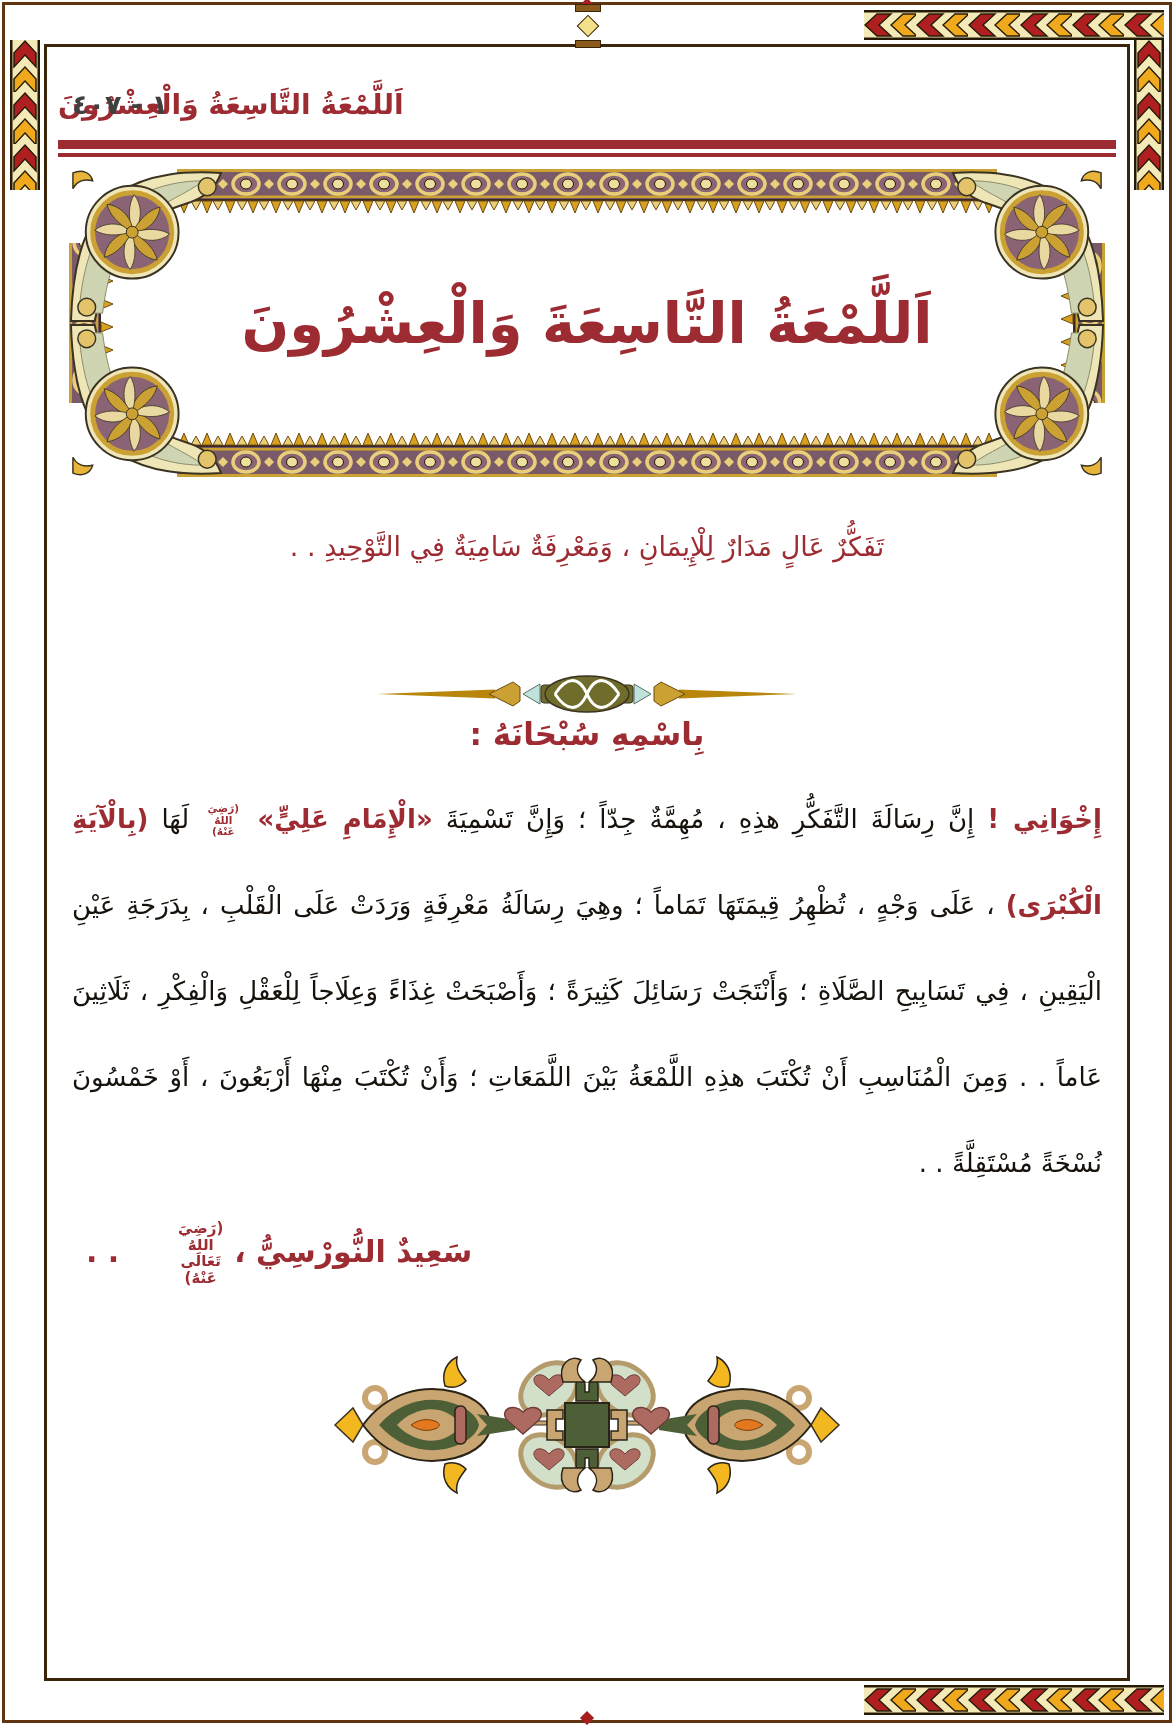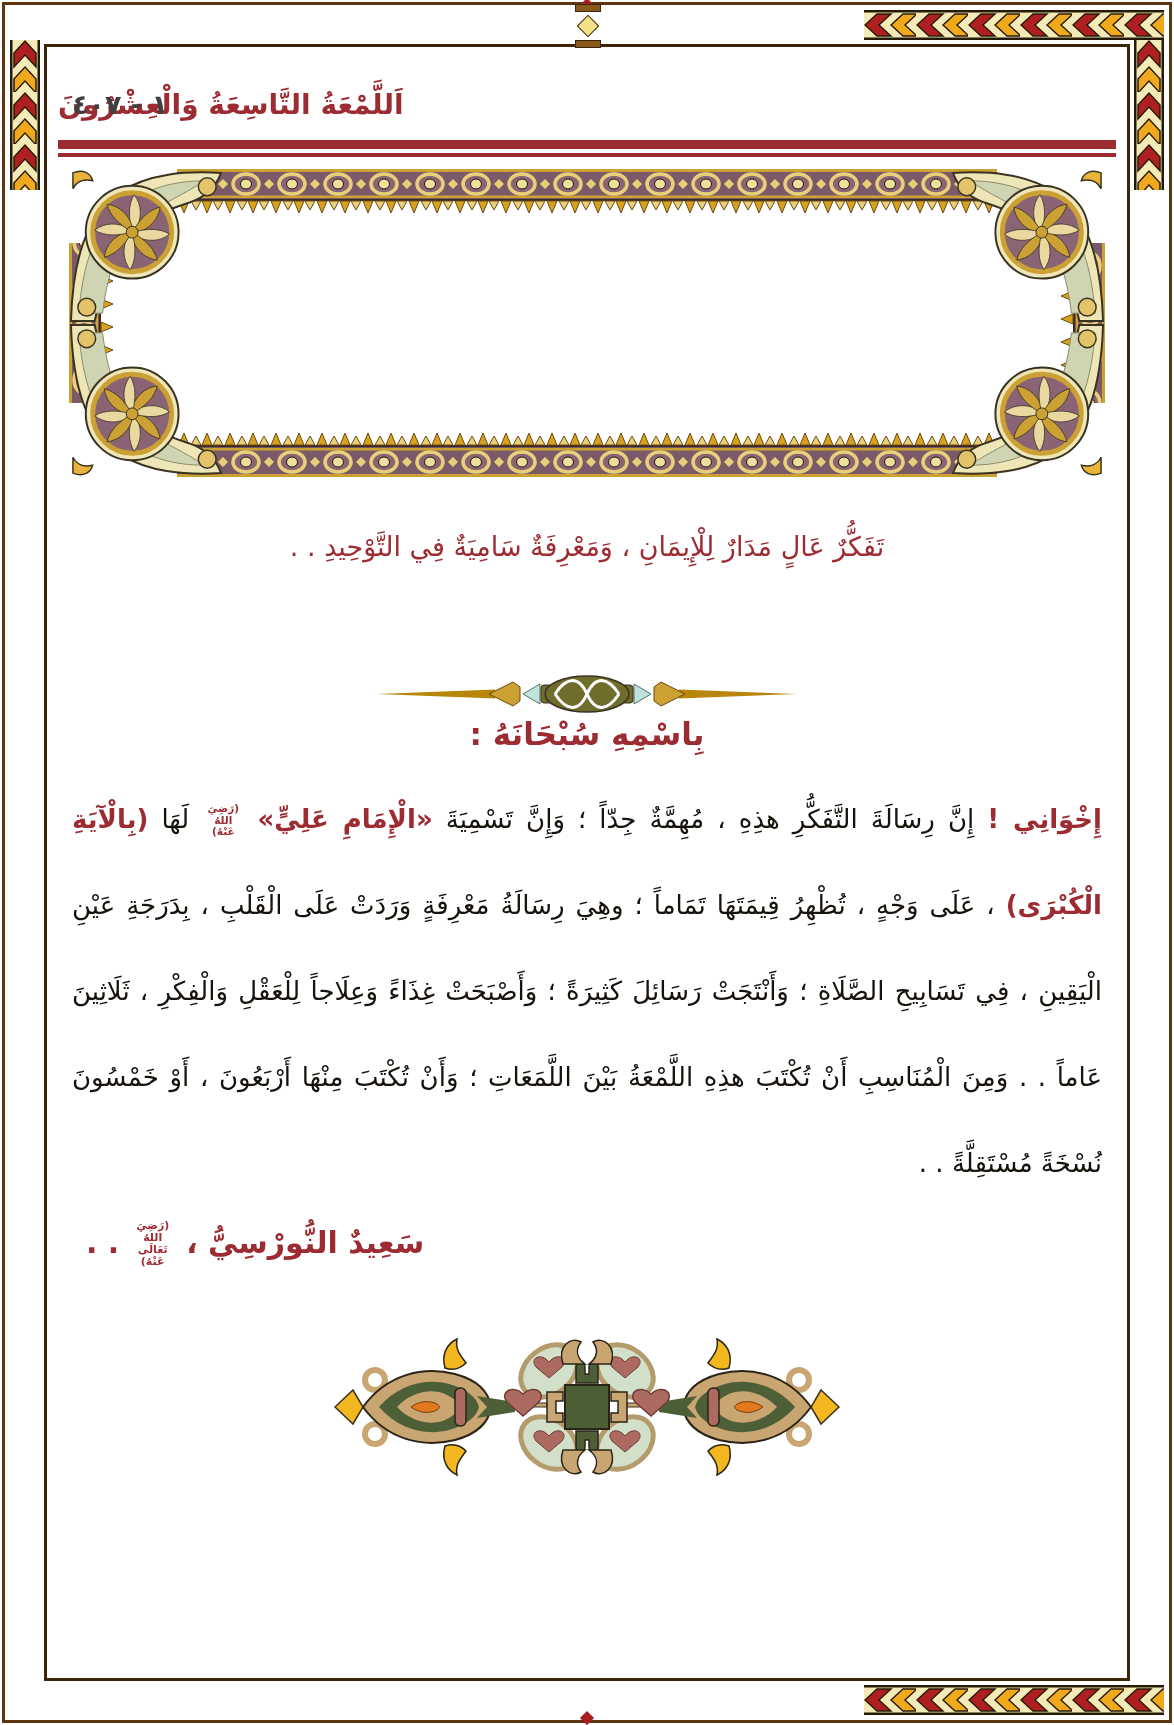--- a/index.html
+++ b/index.html
@@ -53,21 +53,21 @@
 
   .basmala{text-align:center;font-size:31px;font-weight:bold;color:#9d2b32;}
 
   .body-text{margin:24px 14px 0;font-size:26px;color:#17120c;line-height:86px;
     text-align:justify;}
   .red{color:#9d2b32;font-weight:bold;}
   .seal{display:inline-block;width:42px;font-size:10.5px;line-height:1.1;vertical-align:middle;
     text-align:center;color:#9d2b32;font-weight:bold;white-space:normal;}
 
   .signature{margin-top:14px;padding-left:28px;text-align:left;font-size:30px;font-weight:bold;color:#9d2b32;}
-  .signature .seal{width:46px;font-size:11px;}
+  .signature .seal{width:46px;font-size:15px;margin-left:48px;}
 
   .floral{display:block;margin:54px auto 0;width:520px;height:170px;}
 </style>
 </head>
 <body>
 
 <div class="page">
 
   <div class="border-outer"></div>
 
@@ -298,20 +298,21 @@
             <path d="M66,66 C62,50 62,38 68,28 C76,38 76,52 70,62 Z" fill="#e9d9a0" stroke="#3a3322" stroke-width="0.8" transform="rotate(270 66 66)"></path>
             <path d="M66,66 C62,50 62,38 68,28 C76,38 76,52 70,62 Z" fill="#caa132" stroke="#3a3322" stroke-width="0.8" transform="rotate(315 66 66)"></path>
           </g>
           <circle cx="66" cy="66" r="6" fill="#caa132" stroke="#3a3322" stroke-width="1"></circle>
           <circle cx="142" cy="20" r="9" fill="#e3c46a" stroke="#3a3322" stroke-width="1.5"></circle>
           <circle cx="20" cy="142" r="9" fill="#e3c46a" stroke="#3a3322" stroke-width="1.5"></circle>
           <path d="M6,6 C16,2 24,6 26,14 C18,12 10,14 6,22 Z" fill="#e8b53a" stroke="#3a3322" stroke-width="1.5"></path>
         </svg>
       </div>
 
+      <div class="chapter-title">اَللَّمْعَةُ التَّاسِعَةَ وَالْعِشْرُونَ</div>
     </div>
 
     <div class="subtitle">تَفَكُّرٌ عَالٍ مَدَارٌ لِلْإِيمَانِ ، وَمَعْرِفَةٌ سَامِيَةٌ فِي التَّوْحِيدِ . .</div>
 
     <svg class="divider" viewBox="0 0 420 44">
       <g id="divL">
         <path d="M0,22 L118,17.5 L118,26.5 Z" fill="#b8860b"></path>
         <path d="M112,22 L136,10 L143,15 L143,29 L136,34 Z" fill="#caa132" stroke="#6b4a10" stroke-width="1"></path>
         <path d="M146,22 L163,12 L163,32 Z" fill="#bfe3da" stroke="#55706a" stroke-width="1"></path>
         <rect x="164" y="13" width="16" height="18" rx="3" fill="#6f6c2c" stroke="#3a3322" stroke-width="1"></rect>

